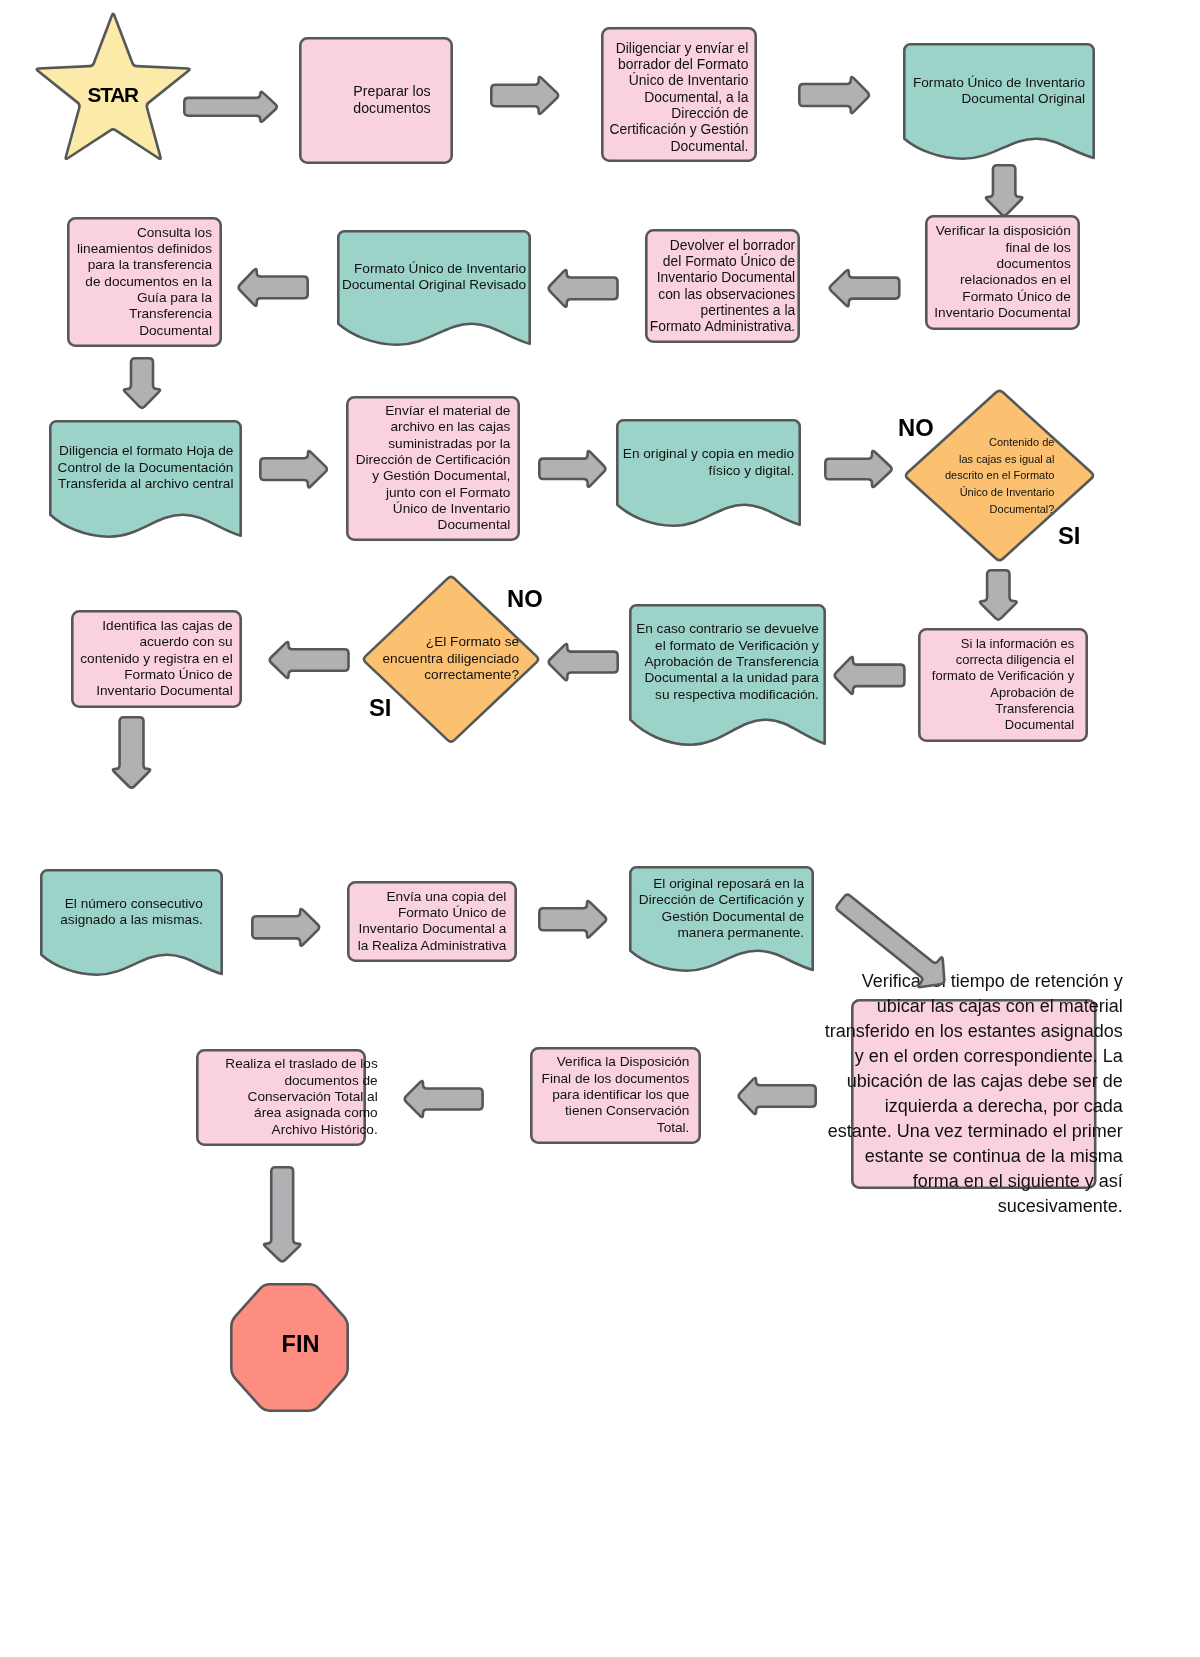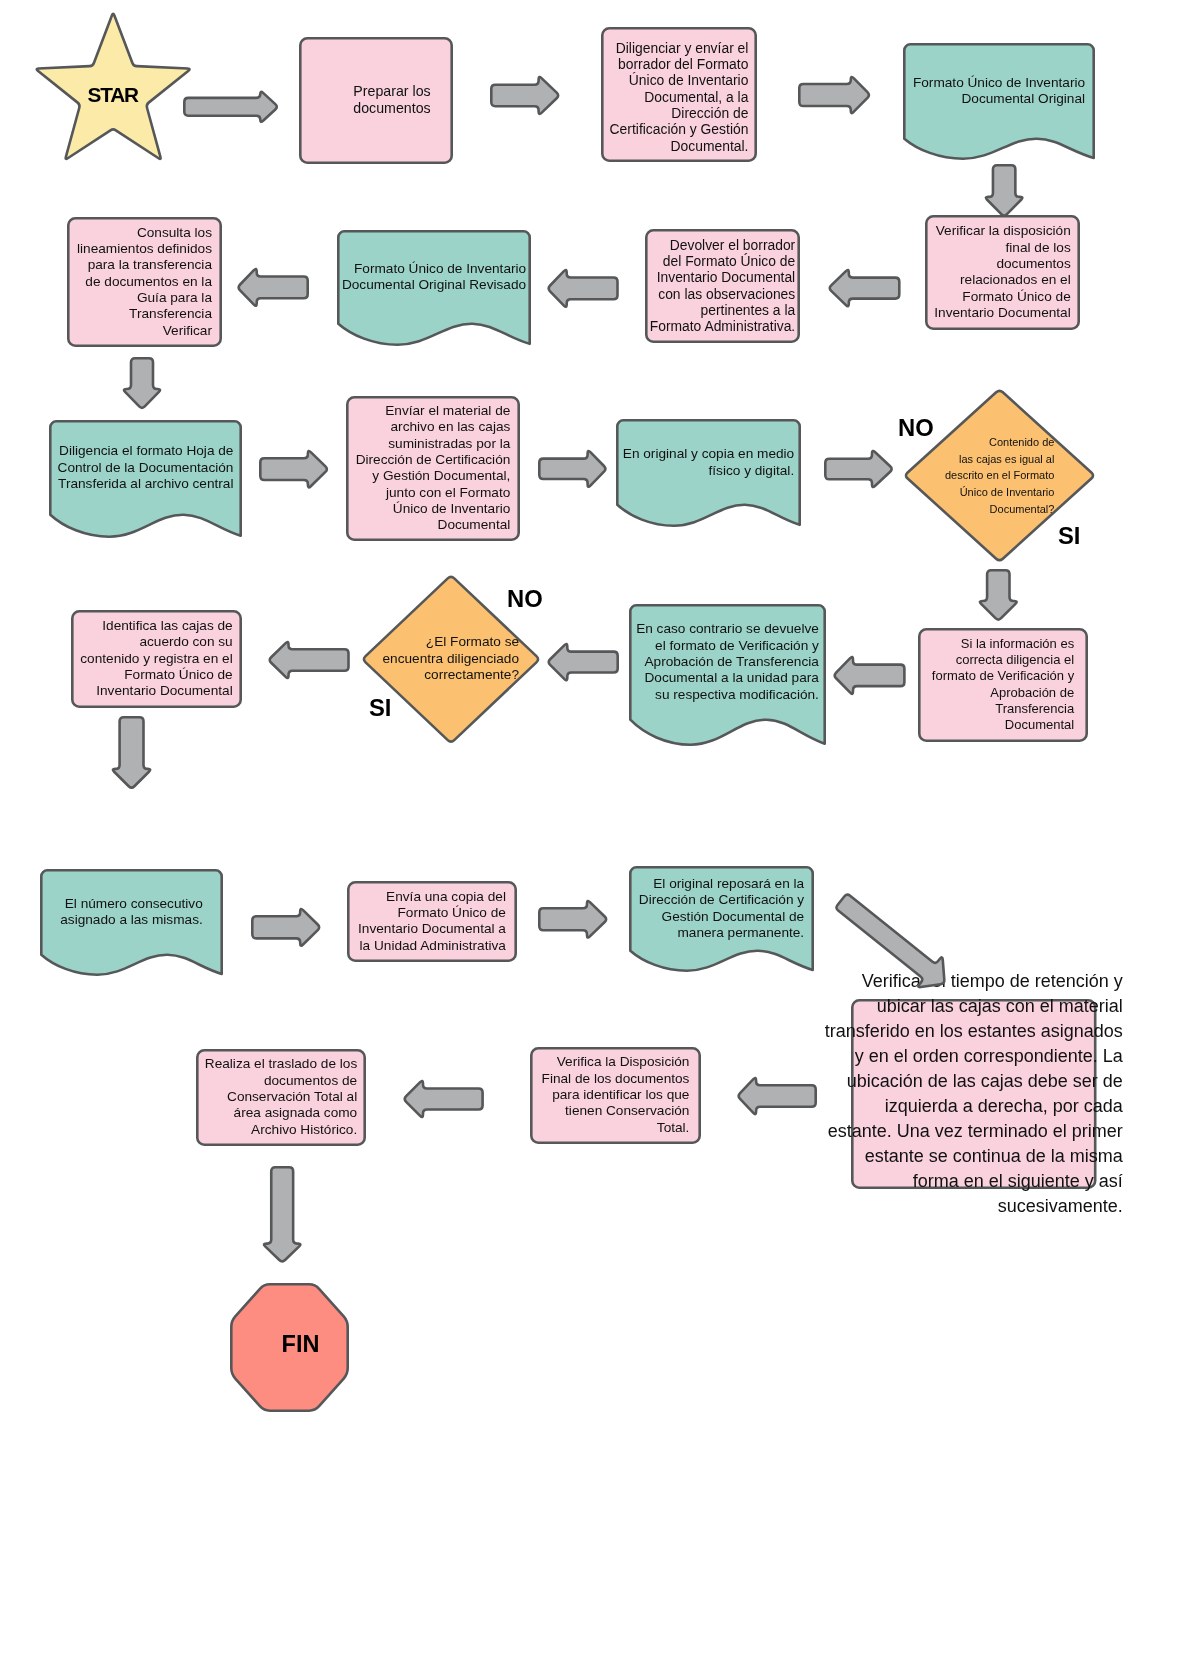--- a/index.html
+++ b/index.html
@@ -85,21 +85,21 @@
     <div class="node" style="left: 67px; top: 217px; width: 155px; height: 130px;">
     <svg width="155" height="130" viewBox="0 0 155 130">
         <path d="M 8.3 1.3 H 146.70000000000002 A 7 7 0 0 1 153.70000000000002 8.3 V 121.70000000000002 A 7 7 0 0 1 146.70000000000002 128.70000000000002 H 8.3 A 7 7 0 0 1 1.3 121.70000000000002 V 8.3 A 7 7 0 0 1 8.3 1.3 Z" fill="#F9D2DE" stroke="#555759" stroke-width="2.6" stroke-linejoin="round" stroke-linecap="round"></path>
       </svg>
     <div class="lbl" style="font-size: 13.65px; line-height: 16.33px; margin-top: -0.3px;">Consulta los
 lineamientos definidos
 para la transferencia
 de documentos en la
 Guía para la
 Transferencia
-Verificar</div>
+Documental</div>
   </div>
     <div class="node" style="left: 49px; top: 420px; width: 193px; height: 96px;">
     <svg width="193" height="118" viewBox="0 0 193 118">
         <path d="M 7.3 1.3 H 185.70000000000002 A 6 6 0 0 1 191.70000000000002 7.3 V 115.82 C 168.852 108.78 155.52400000000003 95.14 134.58 94.7 C 107.924 94.26 90.788 116.7 60.324 116.7 C 36.524 116.7 14.628000000000002 107.02000000000001 1.3 94.7 V 7.3 A 6 6 0 0 1 7.3 1.3 Z" fill="#9CD3C8" stroke="#555759" stroke-width="2.6" stroke-linejoin="round" stroke-linecap="round"></path>
       </svg>
     <div class="lbl" style="font-size: 13.65px; line-height: 16.33px; margin-top: -0.3px;">Diligencia el formato Hoja de
 Control de la Documentación
 Transferida al archivo central</div>
   </div>
     <div class="node" style="left: 346px; top: 396px; width: 174px; height: 145px;">
@@ -178,21 +178,21 @@
     <div class="lbl" style="font-size: 13.65px; line-height: 16.33px; margin-top: -0.3px;">El número consecutivo
 asignado a las mismas.</div>
   </div>
     <div class="node" style="left: 347px; top: 881px; width: 170px; height: 81px;">
     <svg width="170" height="81" viewBox="0 0 170 81">
         <path d="M 8.3 1.3 H 161.70000000000002 A 7 7 0 0 1 168.70000000000002 8.3 V 72.7 A 7 7 0 0 1 161.70000000000002 79.7 H 8.3 A 7 7 0 0 1 1.3 72.7 V 8.3 A 7 7 0 0 1 8.3 1.3 Z" fill="#F9D2DE" stroke="#555759" stroke-width="2.6" stroke-linejoin="round" stroke-linecap="round"></path>
       </svg>
     <div class="lbl" style="font-size: 13.65px; line-height: 16.33px; margin-top: -0.3px;">Envía una copia del
 Formato Único de
 Inventario Documental a
-la Unidad Administrativa</div>
+la Realiza Administrativa</div>
   </div>
     <div class="node" style="left: 629px; top: 866px; width: 185px; height: 86px;">
     <svg width="185" height="106" viewBox="0 0 185 106">
         <path d="M 7.3 1.3 H 177.70000000000002 A 6 6 0 0 1 183.70000000000002 7.3 V 103.9 C 161.812 97.5 149.04400000000004 85.10000000000001 128.98 84.7 C 103.44400000000002 84.3 87.02799999999999 104.7 57.844 104.7 C 35.044 104.7 14.068000000000003 95.9 1.3 84.7 V 7.3 A 6 6 0 0 1 7.3 1.3 Z" fill="#9CD3C8" stroke="#555759" stroke-width="2.6" stroke-linejoin="round" stroke-linecap="round"></path>
       </svg>
     <div class="lbl" style="font-size: 13.65px; line-height: 16.33px; margin-top: -0.3px;">El original reposará en la
 Dirección de Certificación y
 Gestión Documental de
 manera permanente.</div>
   </div>
@@ -214,21 +214,21 @@
     <div class="node" style="left: 530px; top: 1047px; width: 171px; height: 97px;">
     <svg width="171" height="97" viewBox="0 0 171 97">
         <path d="M 8.3 1.3 H 162.70000000000002 A 7 7 0 0 1 169.70000000000002 8.3 V 88.7 A 7 7 0 0 1 162.70000000000002 95.7 H 8.3 A 7 7 0 0 1 1.3 88.7 V 8.3 A 7 7 0 0 1 8.3 1.3 Z" fill="#F9D2DE" stroke="#555759" stroke-width="2.6" stroke-linejoin="round" stroke-linecap="round"></path>
       </svg>
     <div class="lbl" style="font-size: 13.65px; line-height: 16.33px; margin-top: -0.3px;">Verifica la Disposición
 Final de los documentos
 para identificar los que
 tienen Conservación
 Total.</div>
   </div>
-    <div class="node" style="left: 196px; top: 1049px; width: 170px; height: 97px;">
+    <div class="node" style="left: 196px; top: 1049px; width: 170px; height: 97px; padding-left: 41px;">
     <svg width="170" height="97" viewBox="0 0 170 97">
         <path d="M 8.3 1.3 H 161.70000000000002 A 7 7 0 0 1 168.70000000000002 8.3 V 88.7 A 7 7 0 0 1 161.70000000000002 95.7 H 8.3 A 7 7 0 0 1 1.3 88.7 V 8.3 A 7 7 0 0 1 8.3 1.3 Z" fill="#F9D2DE" stroke="#555759" stroke-width="2.6" stroke-linejoin="round" stroke-linecap="round"></path>
       </svg>
     <div class="lbl" style="font-size: 13.65px; line-height: 16.33px; margin-top: -0.3px;">Realiza el traslado de los
 documentos de
 Conservación Total al
 área asignada como
 Archivo Histórico.</div>
   </div>
     <div class="node" style="left: 230px; top: 1283px; width: 141px; height: 129px;">

